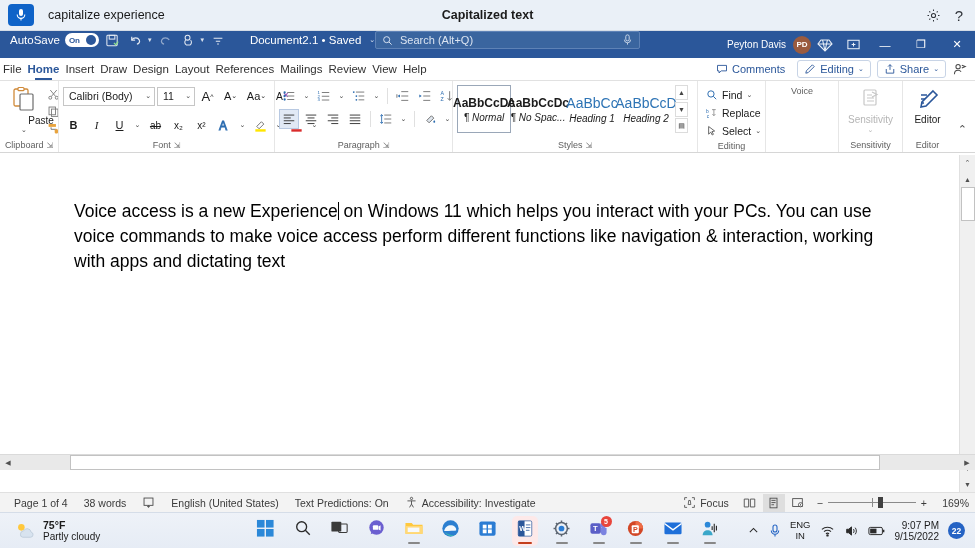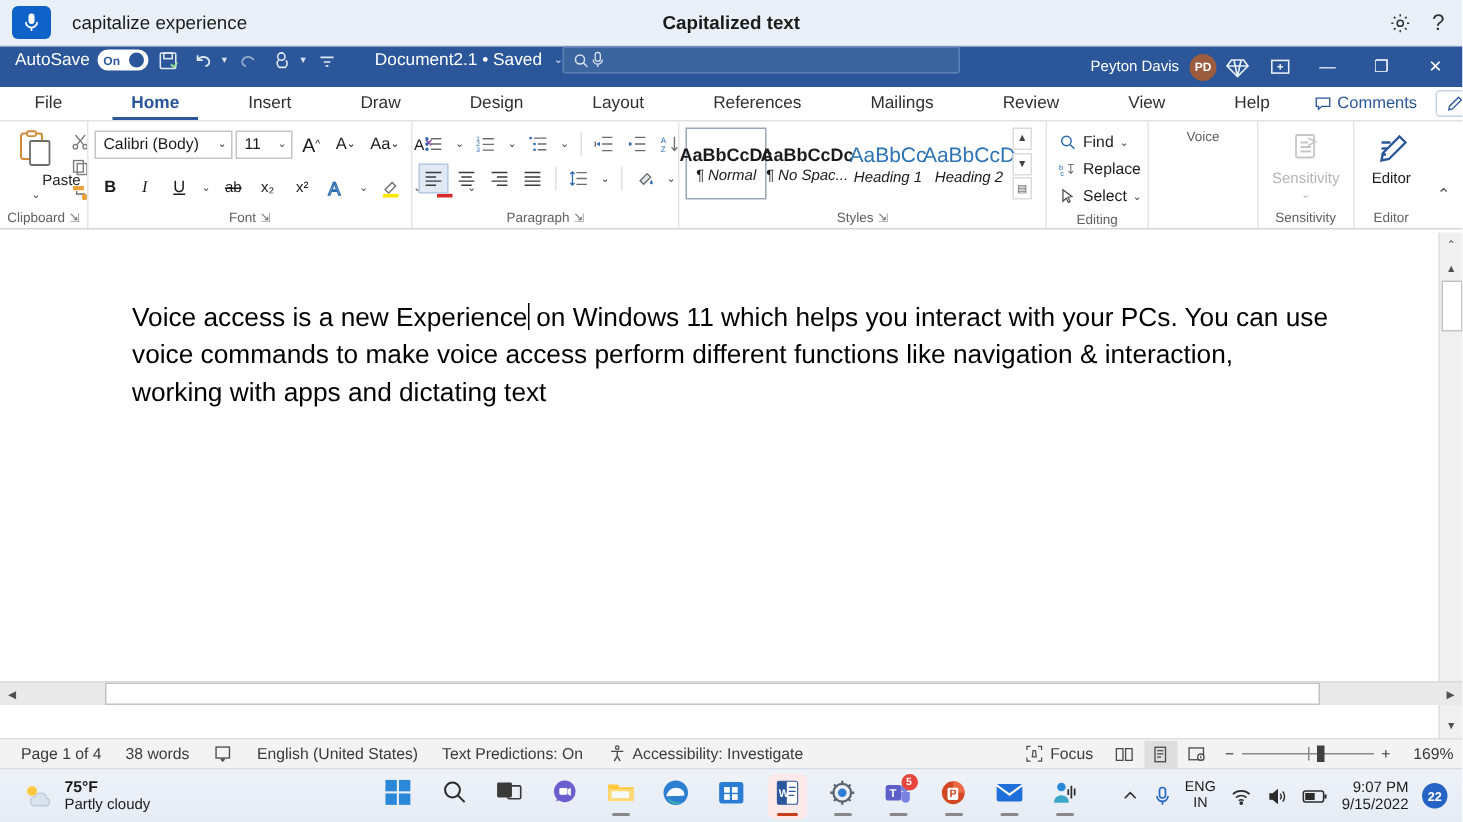--- a/index.html
+++ b/index.html
@@ -76,21 +76,21 @@
   }
   .tb-icon { width: 28px; height: 27px; display: flex; align-items: center; justify-content: center; color: #eaf0f8; }
   .win-btn { width: 36px; height: 27px; display: flex; align-items: center; justify-content: center; font-size: 11px; color: #fff; }
 
   
   #ribbon-tabs {
     height: 23px; background: #fff; display: flex; align-items: flex-end;
     border-bottom: 1px solid #e1e1e1; position: relative;
   }
   .tab {
-    font-size: 11.5px; color: #303030; padding: 0 23px; height: 22px;
+    font-size: 11.5px; color: #303030; padding: 0 3px; height: 22px;
     display: flex; align-items: center; position: relative;
   }
   .tab.active { color: #2b579a; font-weight: bold; }
   .tab.active::after {
     content: ""; position: absolute; bottom: 0; left: 10px; right: 10px;
     height: 2px; background: #2b579a;
   }
   .tabs-right { margin-left: auto; display: flex; align-items: center; gap: 6px; padding-right: 8px; height: 22px; }
   .chip {
     display: flex; align-items: center; gap: 4px; font-size: 11px; color: #2b579a;
@@ -157,21 +157,21 @@
   
   #doc-area {
     position: absolute; top: 155px; left: 0; right: 0; bottom: 56px;
     background: #fff; overflow: hidden;
   }
   #page {
     position: absolute; top: 0; left: 8px; right: 18px; bottom: 0;
     background: #fff;
   }
   #doc-text {
-    position: absolute; top: 44px; left: 80px; right: 70px;
+    position: absolute; top: 44px; left: 66px; right: 70px;
     font-size: 17.5px; line-height: 25px; color: #000;
     font-family: "Liberation Sans", sans-serif;
   }
   .cursor-caret {
     display: inline-block; width: 1px; height: 18px; background: #000;
     vertical-align: -3px;
   }
 
   
   #vscroll {
@@ -303,20 +303,21 @@
     </span>
     <span class="doc-name">Document2.1 • Saved</span>
     <span class="caret" style="margin-left:3px">⌄</span>
   </div>
 
   <div class="search-wrap">
     <svg width="11" height="11" viewBox="0 0 16 16" fill="none" stroke="#dbe4f1" stroke-width="1.4">
       <circle cx="6.8" cy="6.8" r="4.4"></circle>
         <line x1="10.2" y1="10.2" x2="14" y2="14"></line>
     </svg>
+    <input type="text" placeholder="Search (Alt+Q)" style="">
     <svg width="11" height="12" viewBox="0 0 12 14" fill="none">
       <rect x="4" y="1" width="4" height="7" rx="2" stroke="#dbe4f1" stroke-width="1"></rect>
       <path d="M2.4 6.6a3.6 3.6 0 0 0 7.2 0" stroke="#dbe4f1" stroke-width="1" fill="none"></path>
       <line x1="6" y1="10.3" x2="6" y2="12.4" stroke="#dbe4f1" stroke-width="1"></line>
     </svg>
   </div>
 
   <div class="title-right">
     <span class="user-name">Peyton Davis</span>
     <span class="avatar">PD</span>

